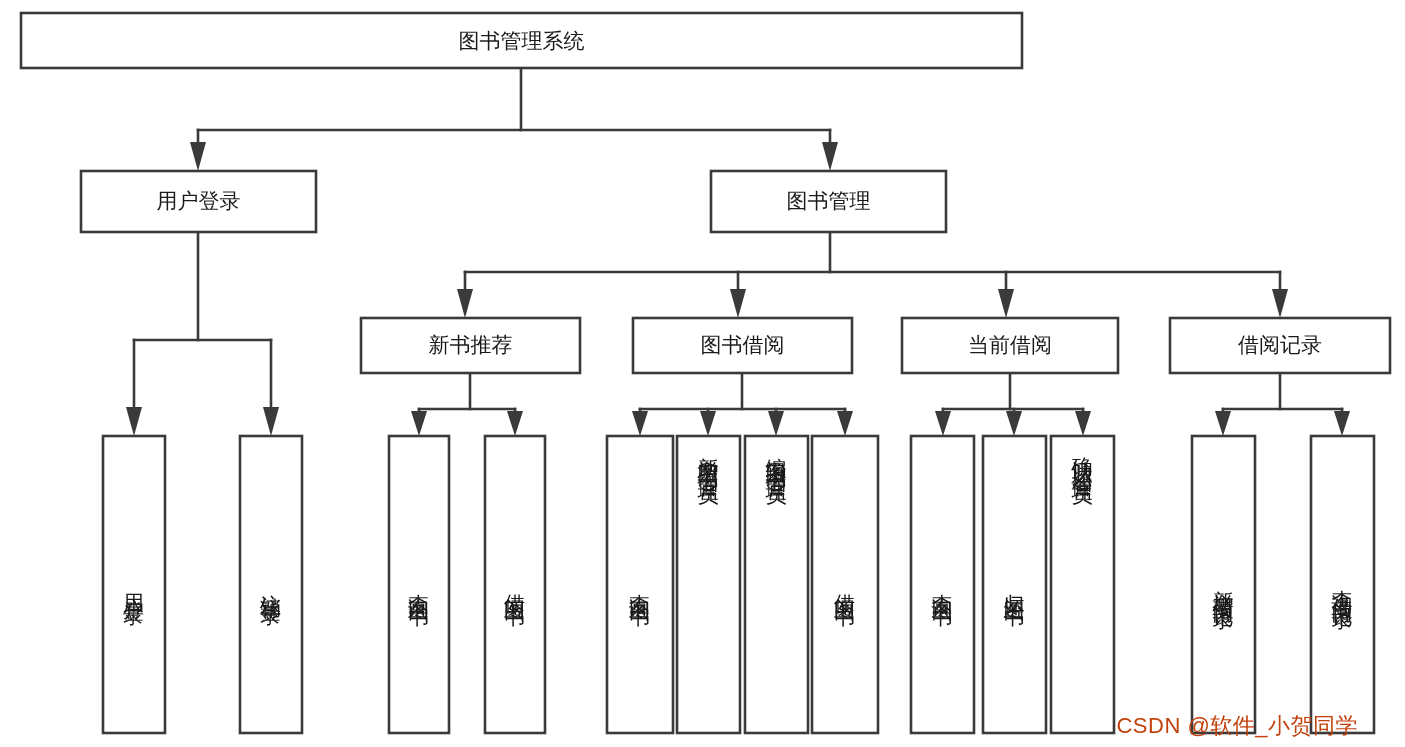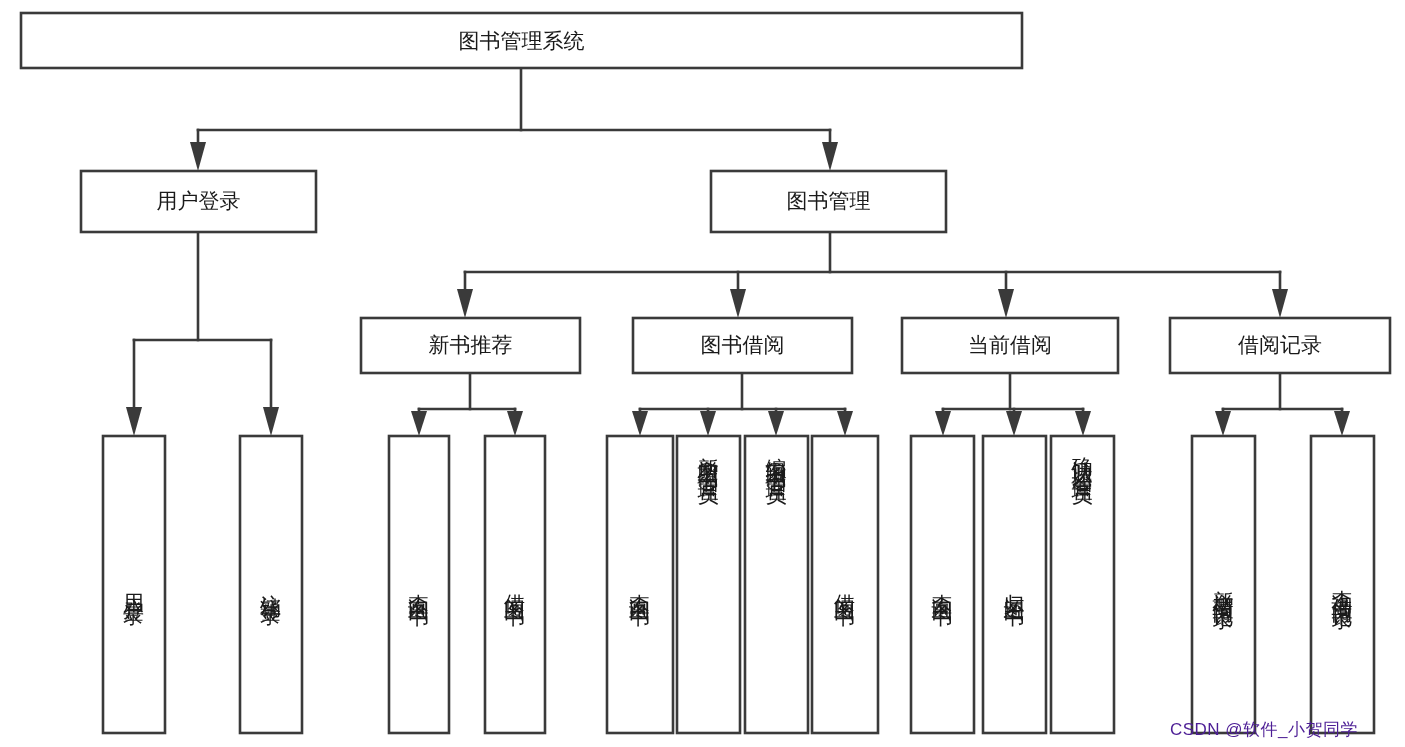--- a/index.html
+++ b/index.html
@@ -63,22 +63,22 @@
     line-height: 1.0;
     letter-spacing: 4px;
     color: #1a1a1a;
     white-space: nowrap;
   }
   #watermark {
     position: absolute;
     right: 10px;
     bottom: 6px;
     font-family: "Liberation Sans", "DejaVu Sans", sans-serif;
-    font-size: 17px;
-    color: #4c1d95;
+    font-size: 22px;
+    color: #c2410c;
     letter-spacing: 0.5px;
     white-space: nowrap;
   }
 </style>
 </head>
 <body>
 
 <div id="diagram-root">
 
   <svg id="tree-svg" viewBox="0 0 1405 747">

